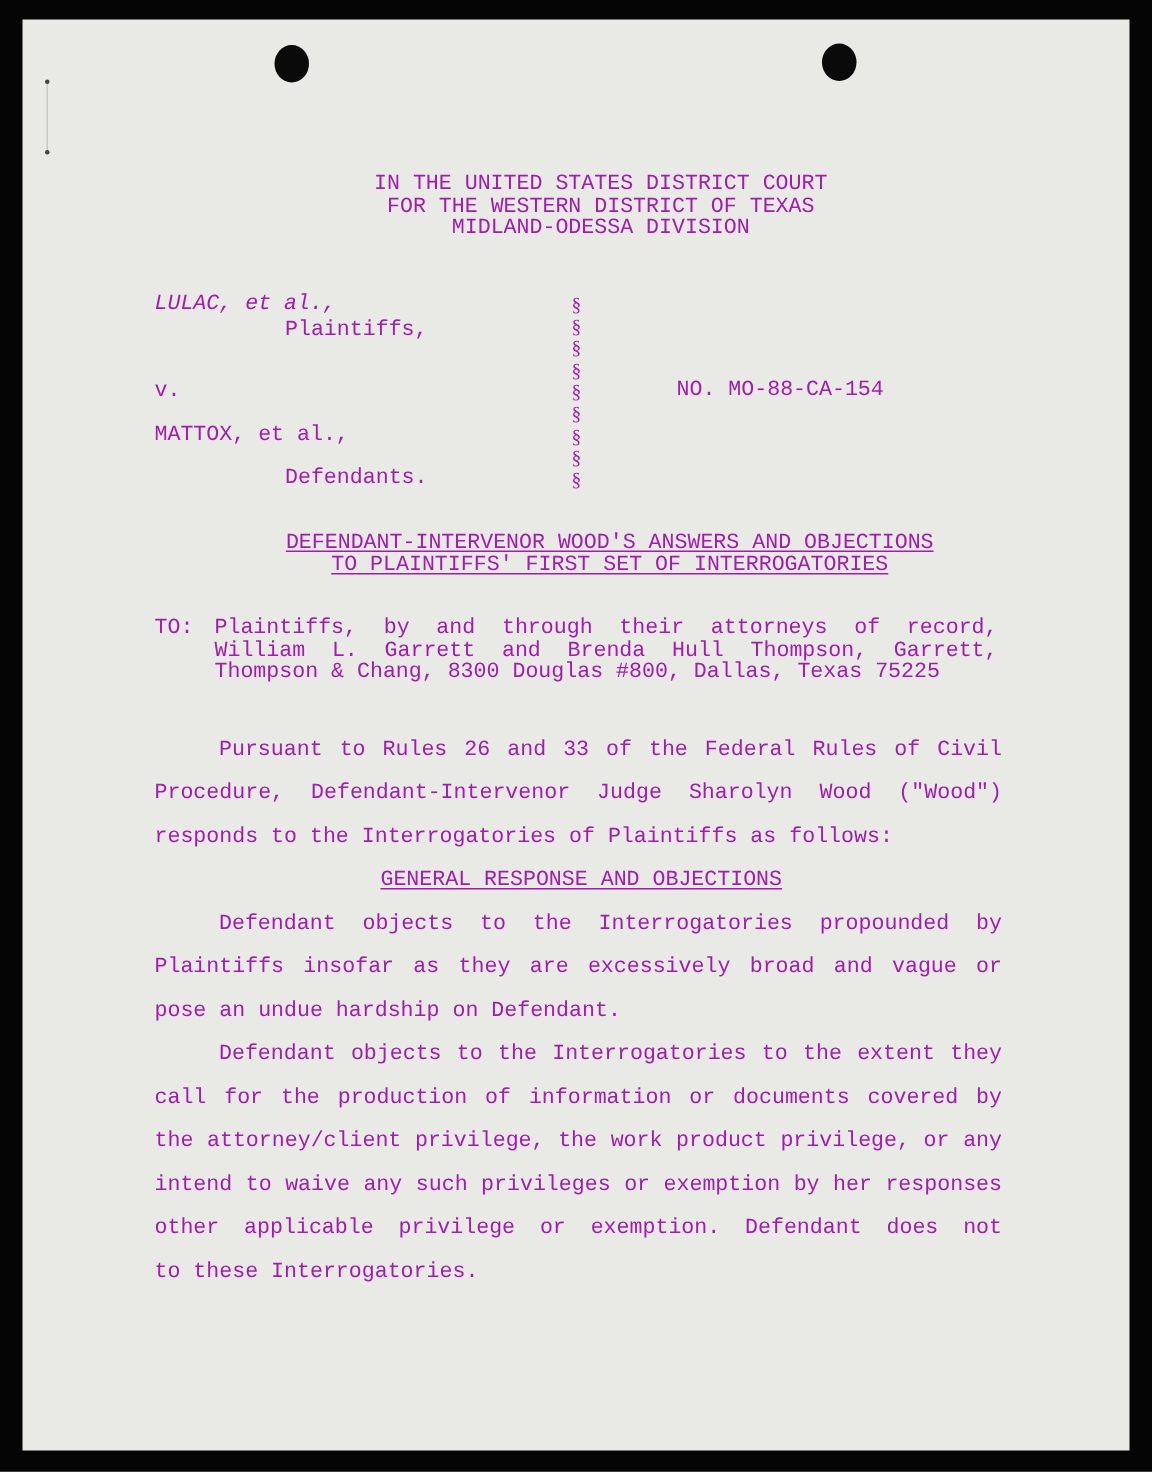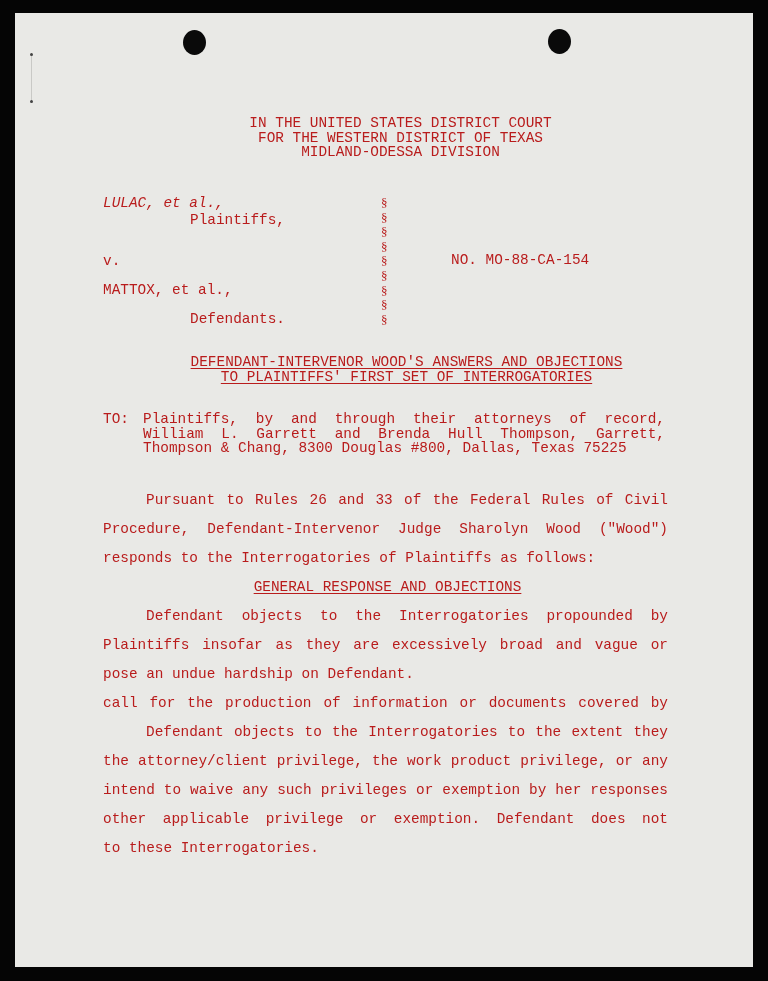--- a/index.html
+++ b/index.html
@@ -10,21 +10,21 @@
       height: 981px;
       overflow: hidden;
     }
     .page {
       position: absolute;
       left: 15px;
       top: 13px;
       width: 738px;
       height: 954px;
       background: #e9e9e6;
-      color: #b91c1c;
+      color: #a21caf;
       font-family: "Liberation Mono", "DejaVu Sans Mono", monospace;
       font-size: 14.4px;
       line-height: 14.6px;
     }
     .hole {
       position: absolute;
       width: 23px;
       height: 25px;
       border-radius: 50%;
       background: #0a0a0a;
@@ -181,20 +181,20 @@
     <div class="line last">responds to the Interrogatories of Plaintiffs as follows:</div>
 
     <div class="heading">
       <span>GENERAL RESPONSE AND OBJECTIONS</span>
     </div>
 
     <div class="line indent">Defendant objects to the Interrogatories propounded by</div>
     <div class="line">Plaintiffs insofar as they are excessively broad and vague or</div>
     <div class="line last">pose an undue hardship on Defendant.</div>
 
+    <div class="line indent">Defendant objects to the Interrogatories to the extent they</div>
     <div class="line">call for the production of information or documents covered by</div>
-    <div class="line indent">Defendant objects to the Interrogatories to the extent they</div>
     <div class="line">the attorney/client privilege, the work product privilege, or any</div>
     <div class="line">intend to waive any such privileges or exemption by her responses</div>
     <div class="line">other applicable privilege or exemption.  Defendant does not</div>
     <div class="line last">to these Interrogatories.</div>
   </div>
 </div>
 
 </body></html>

